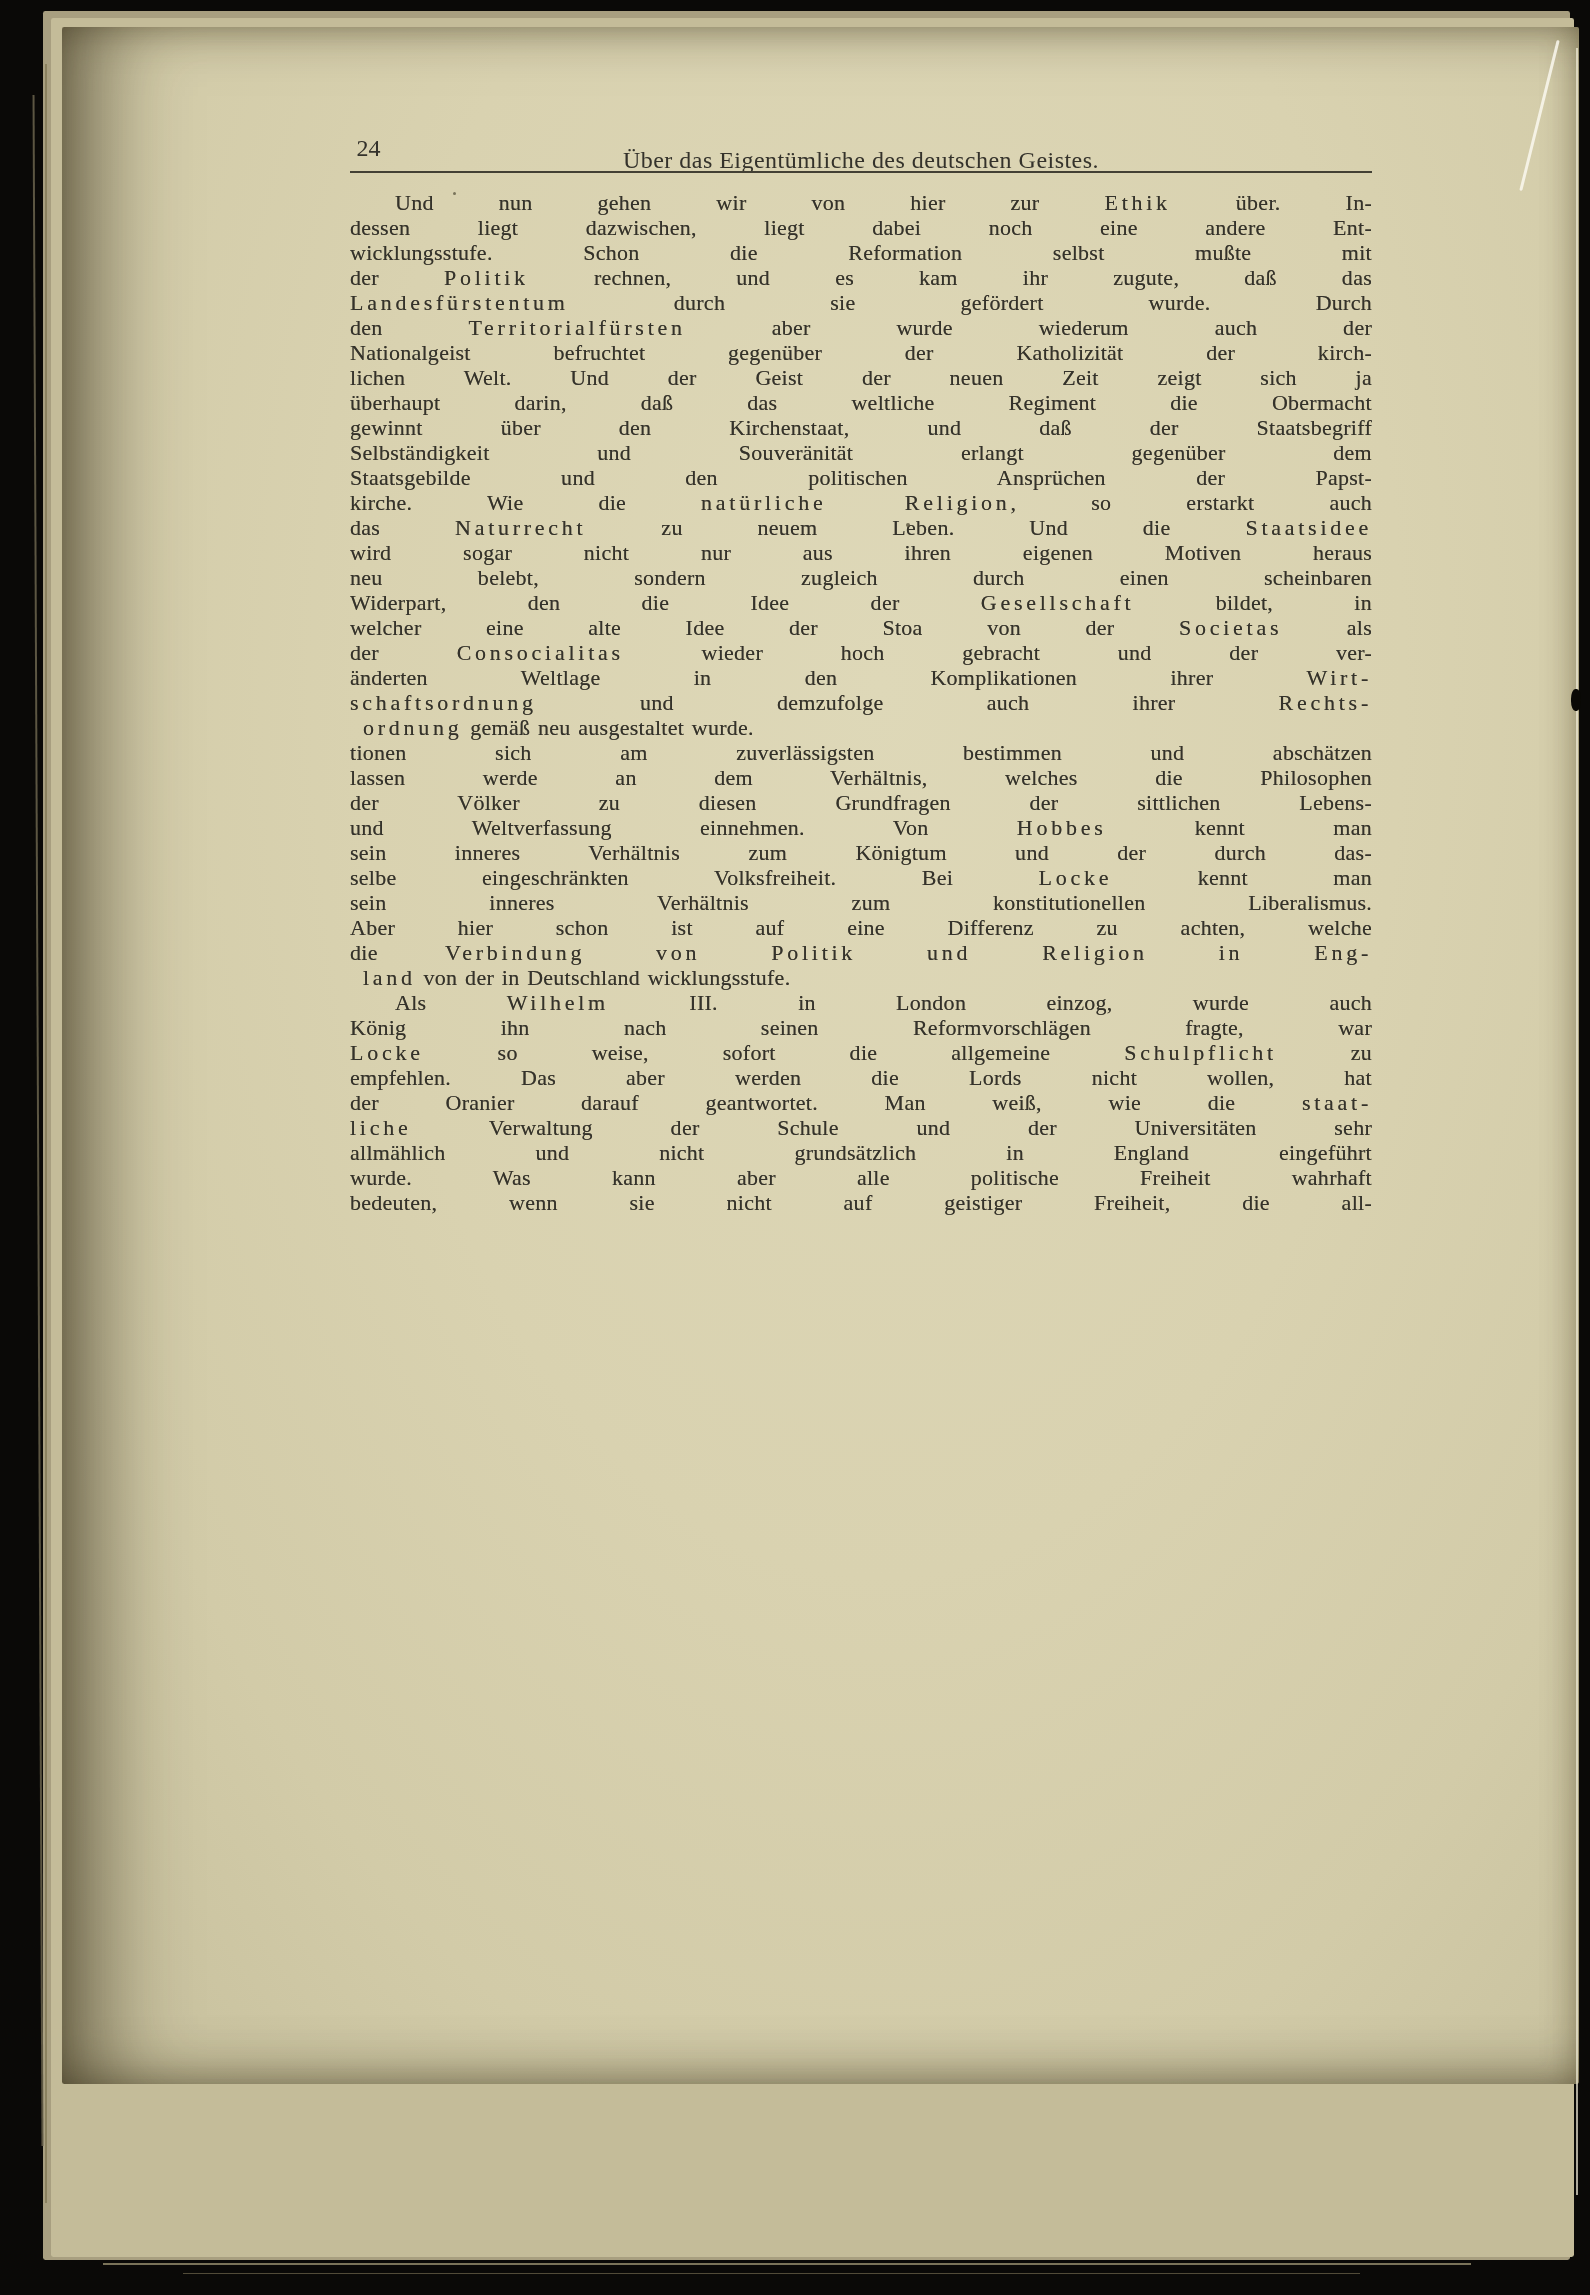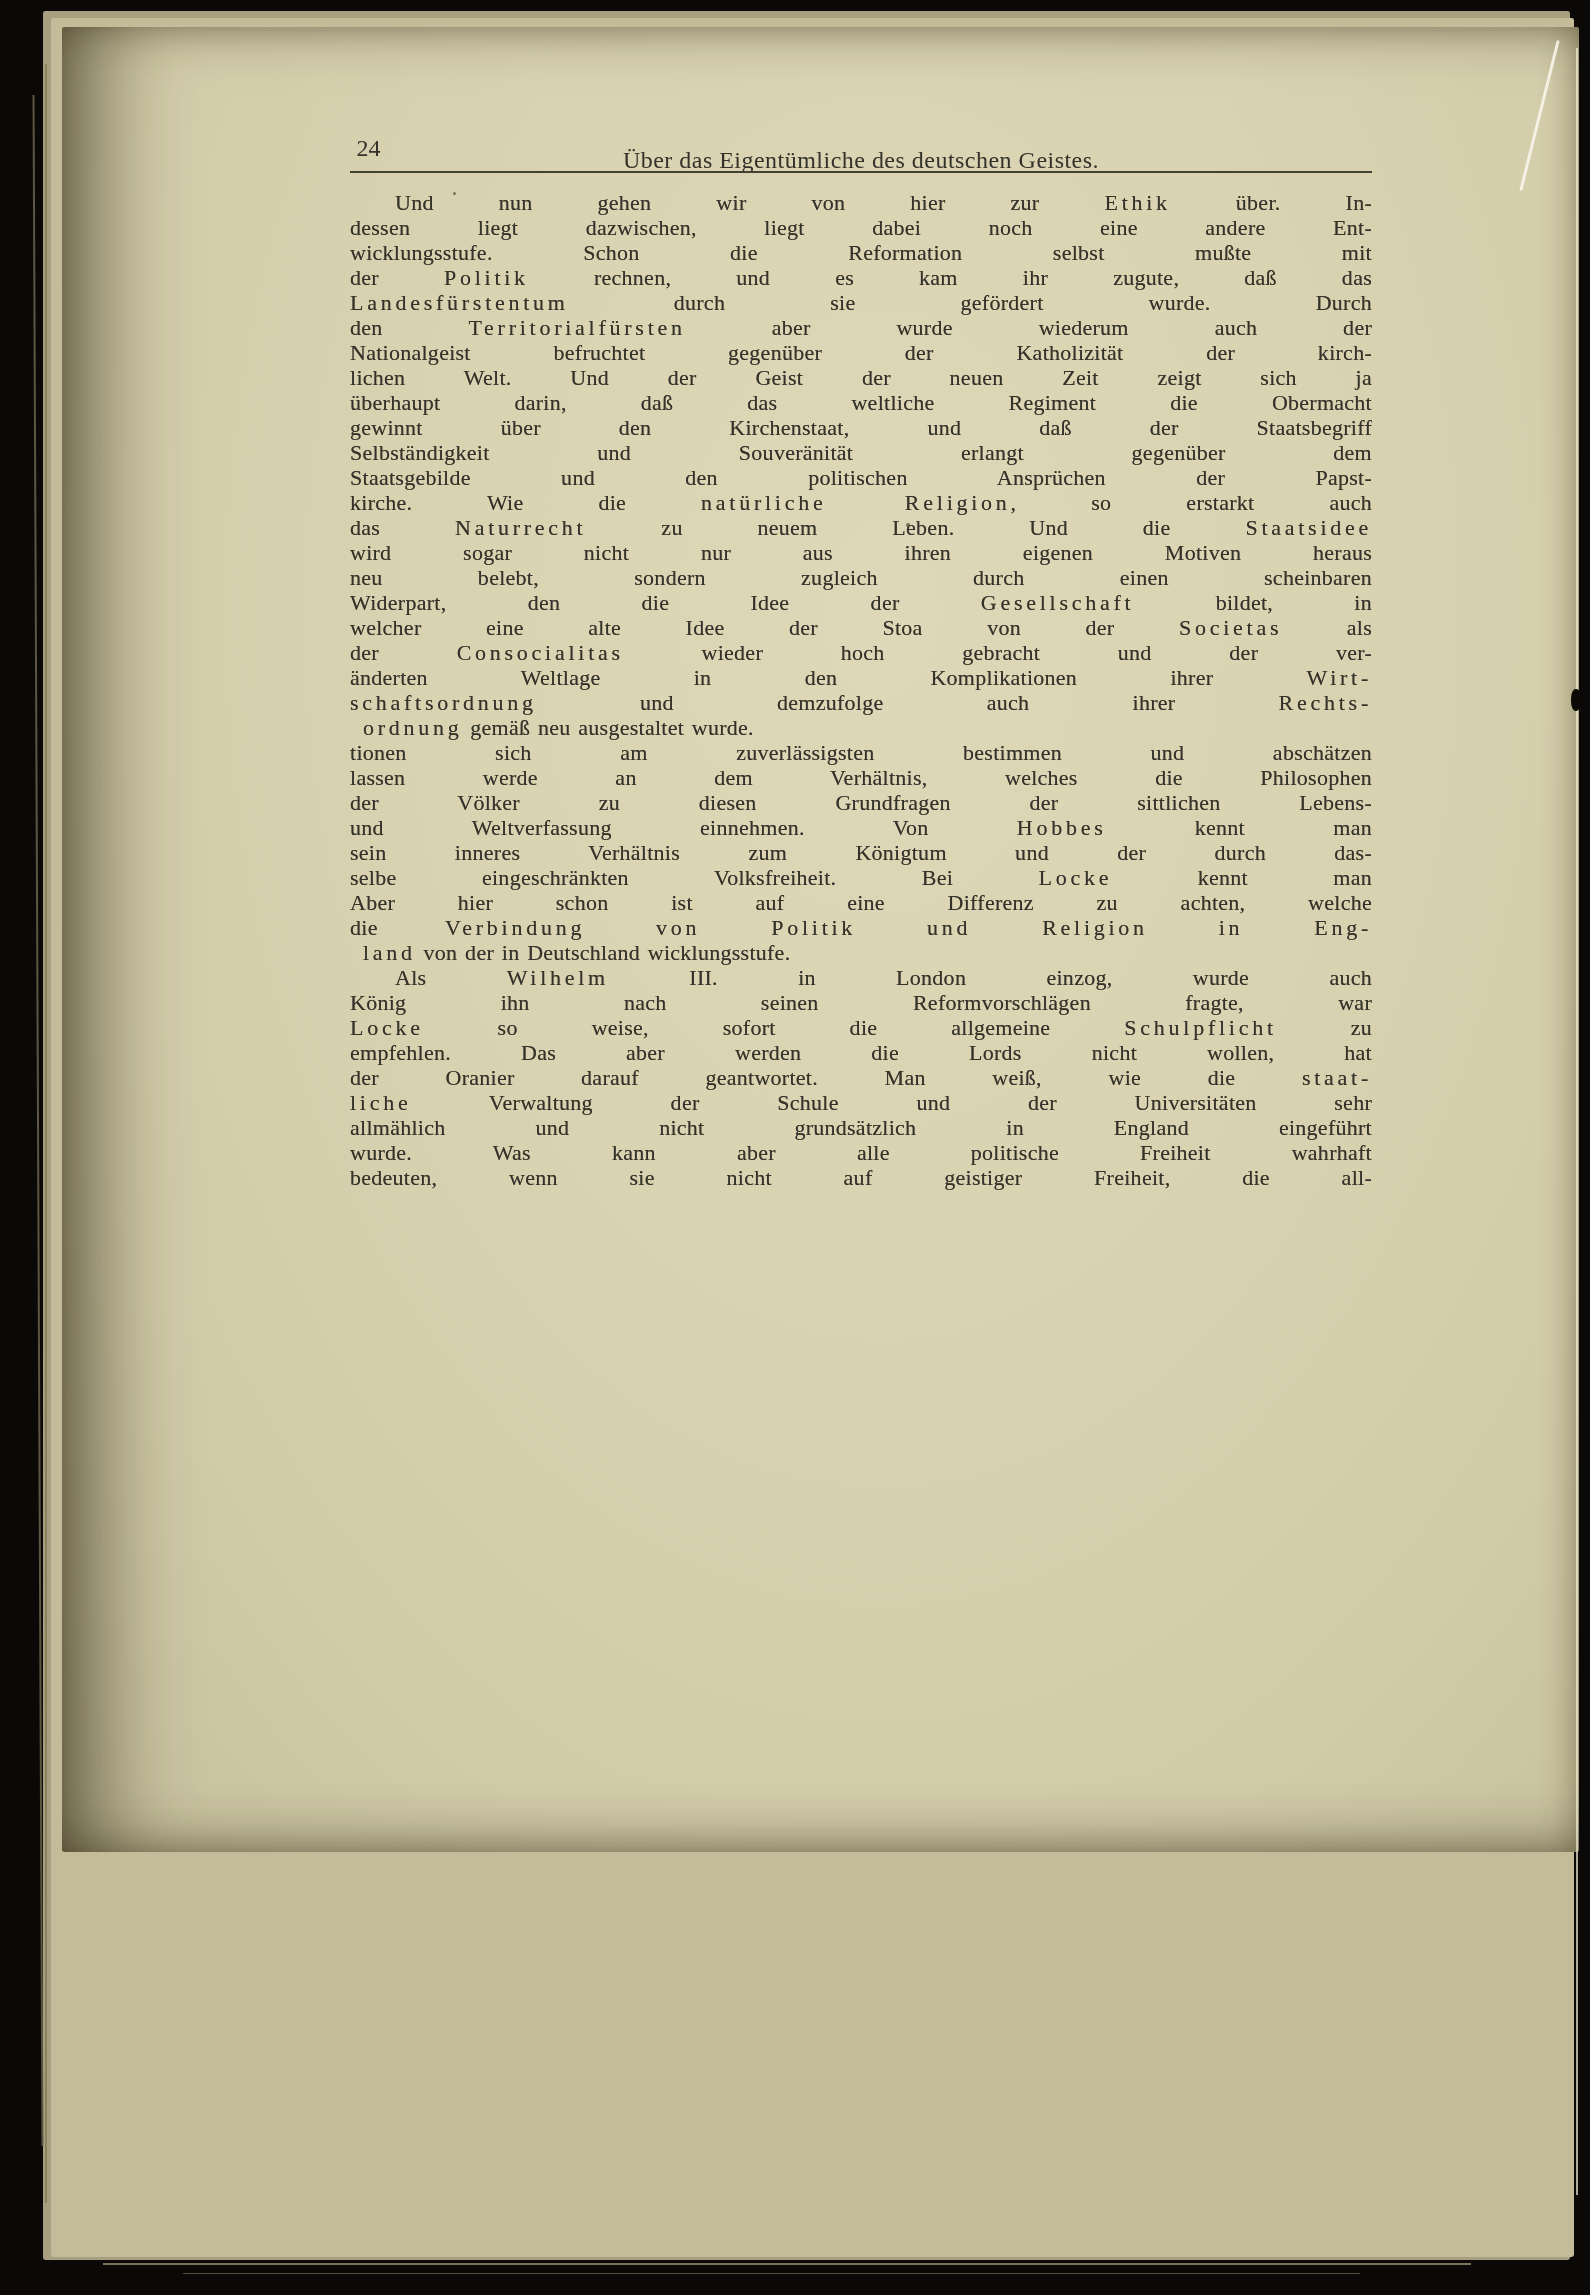--- a/index.html
+++ b/index.html
@@ -37,21 +37,21 @@
   }
   .stack-line.v1 { left: 37px; top: 95px; width: 1.6px; height: 2051px; background:#5c5642; transform: rotate(-0.25deg); }
   .stack-line.v2 { left: 45px; top: 64px;  width: 1.6px; height: 2139px; background:#8a815f; }
   .stack-line.b1 { left: 103px; bottom: 30px; width: 1368px; height: 1.6px; background:#7a7359; }
   .stack-line.b2 { left: 183px; bottom: 20.7px; width: 1177px; height: 1.6px; background:#514b38; }
 
   
   .paper {
     position: absolute;
     left: 62px; top: 27px;
-    width: 1517px; height: 1825px;
+    width: 1517px; height: 2057px;
     border-radius: 2.4px;
     background:
       radial-gradient(ellipse at 54% 32%, #ded8b8 0%, #d9d2b0 45%, #d2cba8 74%, #c6bf9c 100%);
     box-shadow:
       inset 76px 0 95px -44px rgba(38, 30, 12, 0.62),
       inset -17.5px 0 36px -17.5px rgba(70, 60, 30, 0.38),
       inset 0 20.7px 44px -22px rgba(70, 60, 30, 0.42),
       inset 0 -27px 56px -27px rgba(58, 50, 24, 0.5);
   }
 
@@ -180,20 +180,21 @@
         <div class="line"><span>der </span><span class="sperr">Consocialitas</span><span> wieder hoch gebracht und der ver-</span></div>
         <div class="line"><span>änderten Weltlage in den Komplikationen ihrer </span><span class="sperr">Wirt-</span></div>
         <div class="line"><span class="sperr">schaftsordnung</span><span> und demzufolge auch ihrer </span><span class="sperr">Rechts-</span></div>
         <div class="line end"><span class="sperr">ordnung</span><span> gemäß neu ausgestaltet wurde.</span></div>
         <div class="line"><span>tionen sich am zuverlässigsten bestimmen und abschätzen</span></div>
         <div class="line"><span>lassen werde an dem Verhältnis, welches die Philosophen</span></div>
         <div class="line"><span>der Völker zu diesen Grundfragen der sittlichen Lebens-</span></div>
         <div class="line"><span>und Weltverfassung einnehmen. Von </span><span class="sperr">Hobbes</span><span> kennt man</span></div>
         <div class="line"><span>sein inneres Verhältnis zum Königtum und der durch das-</span></div>
         <div class="line"><span>selbe eingeschränkten Volksfreiheit. Bei </span><span class="sperr">Locke</span><span> kennt man</span></div>
+        <div class="line"><span>sein inneres Verhältnis zum konstitutionellen Liberalismus.</span></div>
         <div class="line"><span>Aber hier schon ist auf eine Differenz zu achten, welche</span></div>
         <div class="line"><span>die </span><span class="sperr">Verbindung von Politik und Religion in Eng-</span></div>
         <div class="line end"><span class="sperr">land</span><span> von der in Deutschland wicklungsstufe.</span></div>
         <div class="line indent"><span>Als </span><span class="sperr">Wilhelm</span><span> III. in London einzog, wurde auch</span></div>
         <div class="line"><span>König ihn nach seinen Reformvorschlägen fragte, war</span></div>
         <div class="line"><span class="sperr">Locke</span><span> so weise, sofort die allgemeine </span><span class="sperr">Schulpflicht</span><span> zu</span></div>
         <div class="line"><span>empfehlen. Das aber werden die Lords nicht wollen, hat</span></div>
         <div class="line"><span>der Oranier darauf geantwortet. Man weiß, wie die </span><span class="sperr">staat-</span></div>
         <div class="line"><span class="sperr">liche</span><span> Verwaltung der Schule und der Universitäten sehr</span></div>
         <div class="line"><span>allmählich und nicht grundsätzlich in England eingeführt</span></div>

